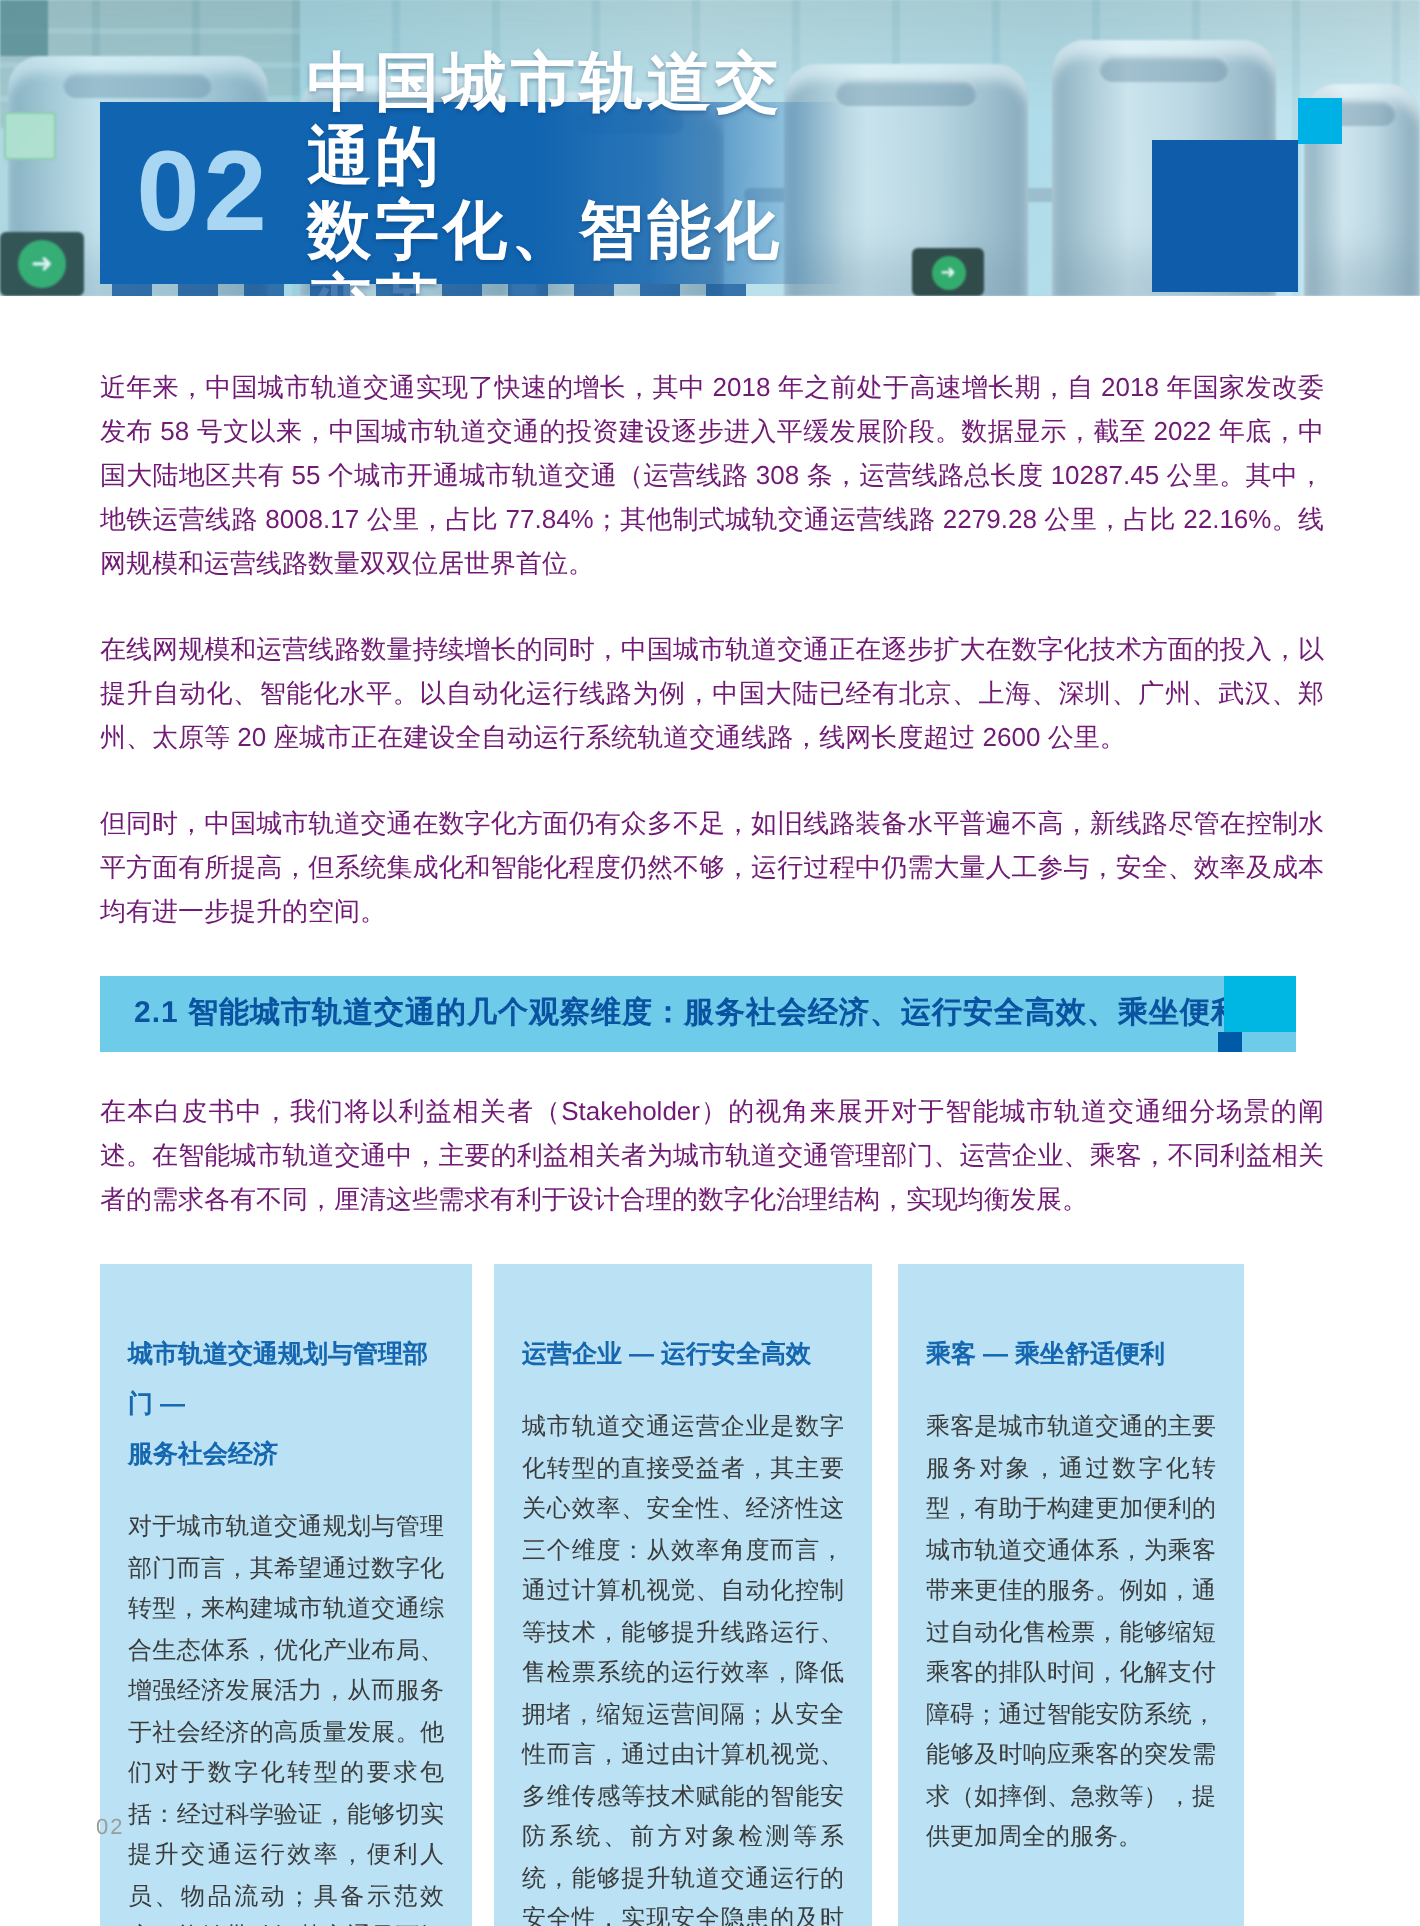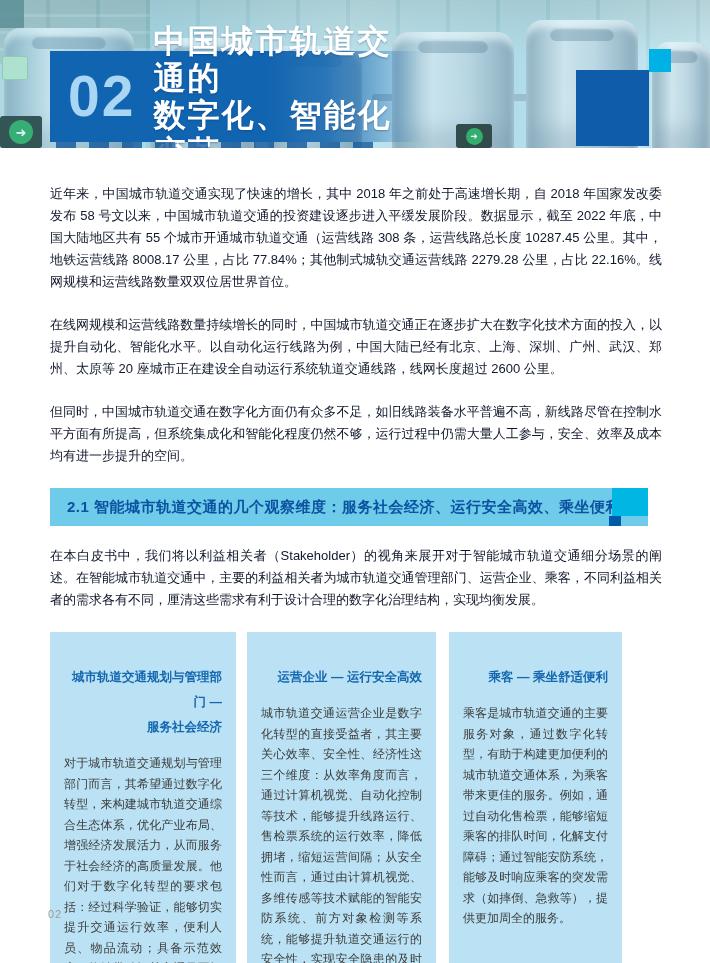--- a/index.html
+++ b/index.html
@@ -52,34 +52,34 @@
     display:flex; align-items:center; }
   .chapter-num { width:118px; text-align:center; font-size:57px; font-weight:bold; color:#a9d6f3; line-height:1; letter-spacing:2px; }
   .hero-title { color:#ffffff; font-weight:bold; font-size:32px; line-height:37px; letter-spacing:2px; white-space:pre-line; text-shadow:0 1px 2px rgba(0,40,90,.35); }
   .band-reflection { position:absolute; left:56px; top:142px; width:326px; height:6px; opacity:.75;
     background:repeating-linear-gradient(90deg,#0a4f97 0 20px, rgba(10,79,151,0) 20px 33px); }
   .sq-blue { position:absolute; left:576px; top:70px; width:73px; height:76px; background:#0f5caa; }
   .sq-cyan { position:absolute; left:649px; top:49px; width:22px; height:23px; background:#00b1e6; }
 
   
   .content { position:absolute; left:0; top:148px; width:710px; padding:35px 48px 0 50px; }
-  .para { font-size:13px; line-height:22px; color:#0f172a; text-align:justify; margin-bottom:21px; }
+  .para { font-size:13px; line-height:22px; color:#701a75; text-align:justify; margin-bottom:21px; }
 
   .section-bar { position:relative; width:598px; height:38px; background:#6fcbea; margin:4px 0 19px; }
   .section-bar-label { font-size:15px; font-weight:bold; color:#0a53a0; line-height:38px; padding-left:17px; letter-spacing:.5px; }
   .bar-sq-cyan { position:absolute; right:0; top:0; width:36px; height:28px; background:#00b7e3; }
   .bar-sq-navy { position:absolute; right:27px; bottom:0; width:12px; height:10px; background:#005aa7; }
 
   
   .cards { display:flex; margin-top:18px; }
   .card { background:#bae2f4; height:331px; padding:33px 14px 18px; overflow:hidden; }
   .card-1 { width:186px; margin-right:11px; }
   .card-2 { width:189px; margin-right:13px; }
   .card-3 { width:173px; }
-  .card-title { font-size:12.5px; font-weight:bold; color:#1567b0; text-align:right; line-height:25px; white-space:pre-line; margin-bottom:13px; }
+  .card-title { font-size:12.5px; font-weight:bold; color:#1567b0; text-align:left; line-height:25px; white-space:pre-line; margin-bottom:13px; }
   .card-body { font-size:12px; line-height:20.5px; color:#3c3c3c; text-align:justify; }
 
   .page-footer { position:absolute; left:48px; top:908px; font-size:11px; color:#9b9b9b; letter-spacing:1px; }
 </style>
 </head>
 <body>
 
 <div class="page">
 
   <header class="hero">

